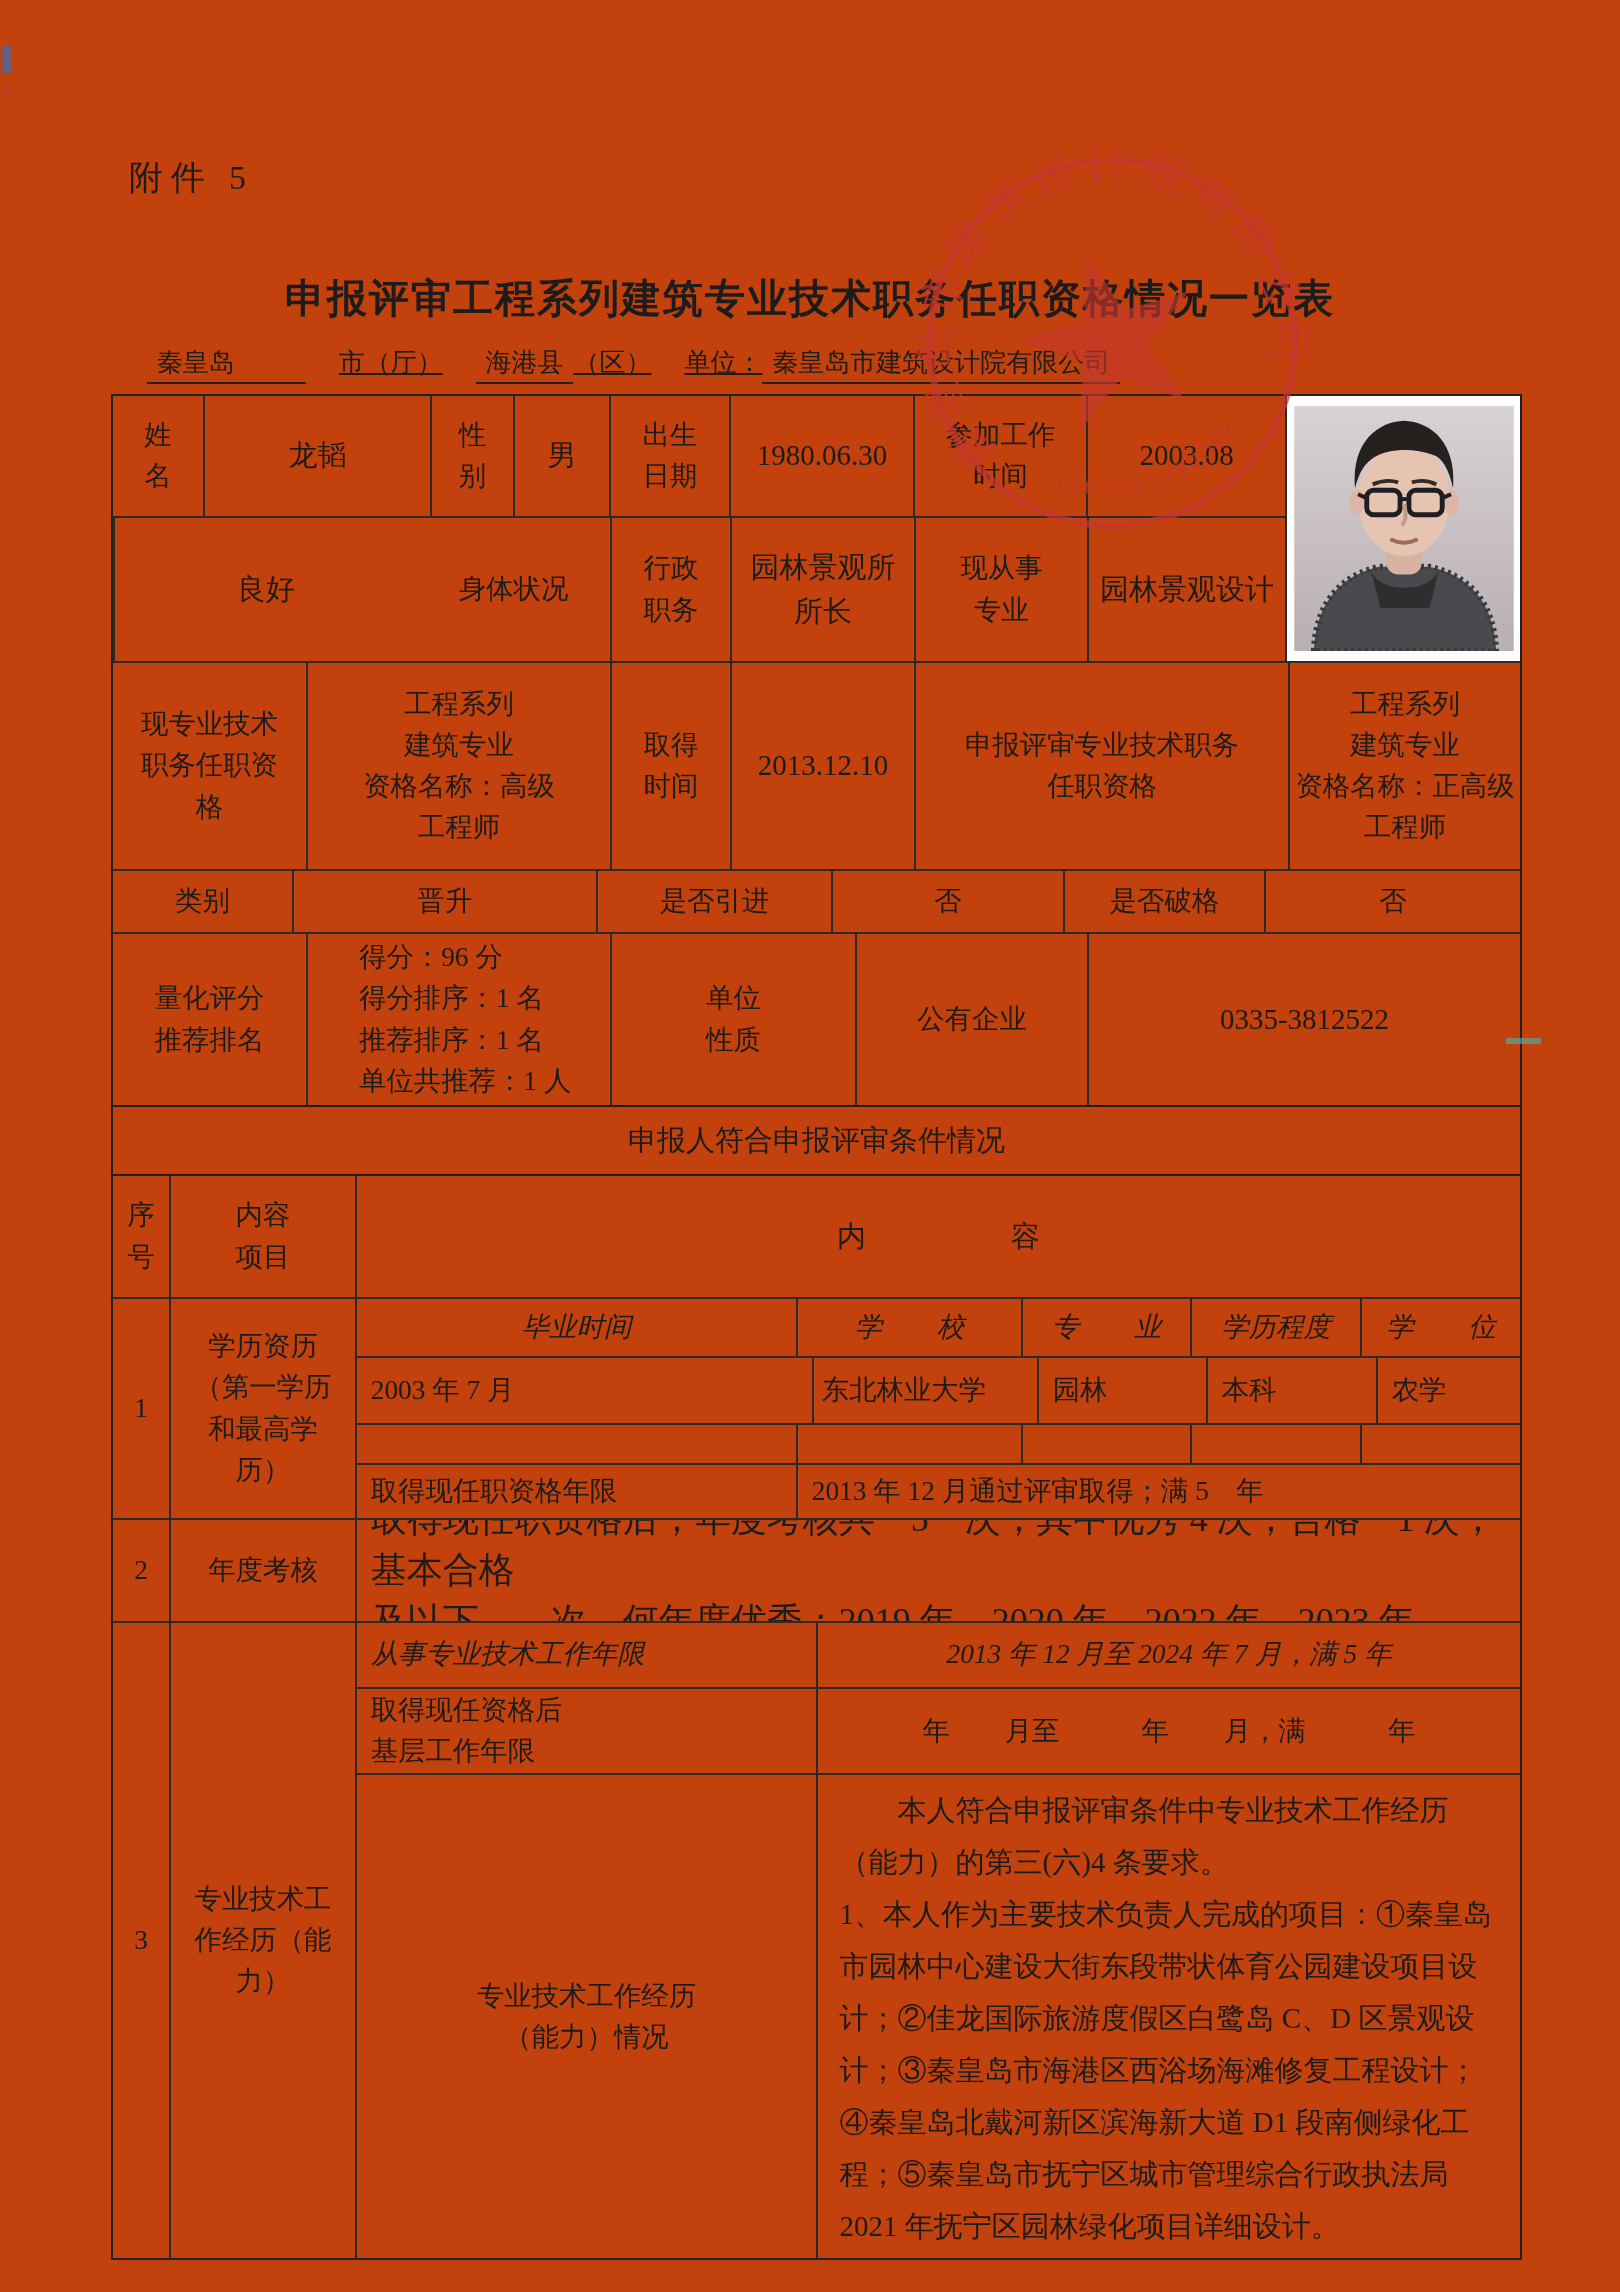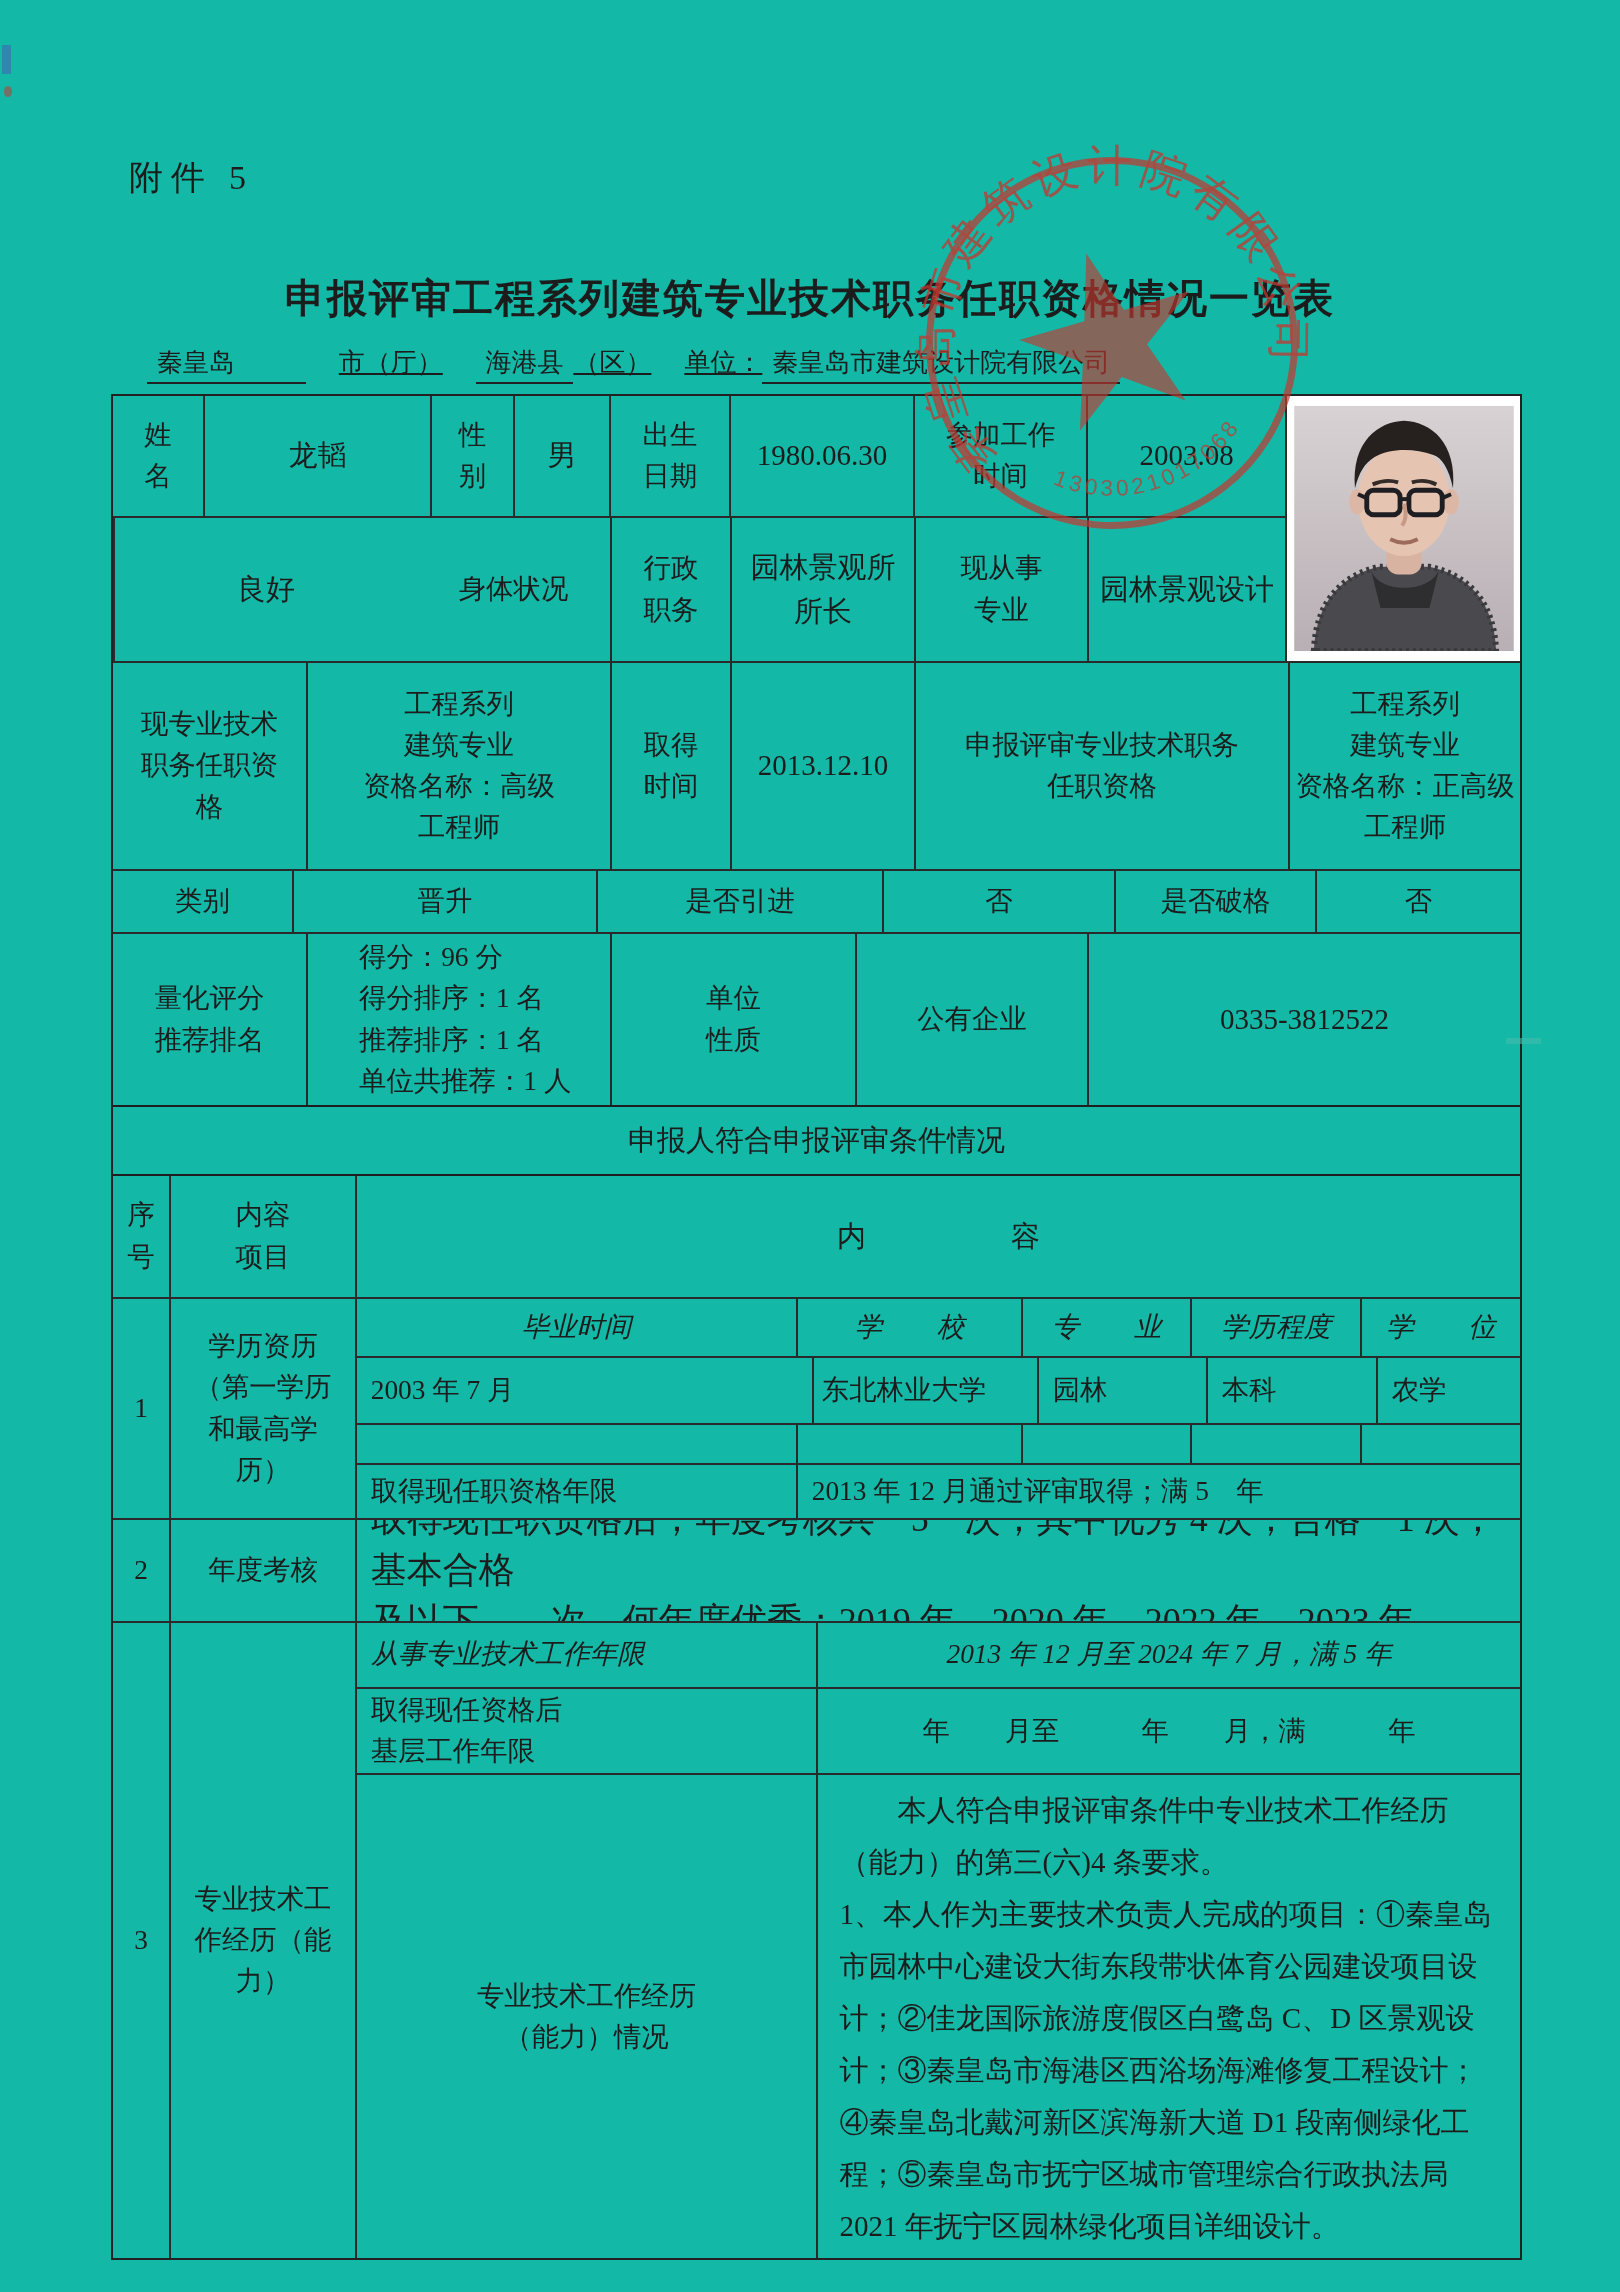--- a/index.html
+++ b/index.html
@@ -1,16 +1,16 @@
 <!DOCTYPE html>
 <html><head>
 <meta charset="utf-8">
 <style>
   html,body{margin:0;padding:0;background:#e8e8e8;}
-  .page{position:relative;width:1620px;height:2293px;background:#14b8a6;overflow:hidden;
+  .page{position:relative;width:1620px;height:2293px;background:#c2410c;overflow:hidden;
         font-family:"Liberation Serif", serif;color:#1c1c1c;}
   .attachment{position:absolute;left:129px;top:155px;font-size:34px;letter-spacing:7.8px;}
   .doc-title{position:absolute;left:0;top:271px;width:100%;text-align:center;
         font-family:"Liberation Sans", sans-serif;font-weight:700;font-size:40px;letter-spacing:2px;}
   .subtitle{position:absolute;left:147px;top:345px;font-size:26px;white-space:nowrap;text-decoration:underline;}
   .subtitle .u{display:inline-block;border-bottom:2.5px solid #222;padding:0 9.8px 2px;}
   .subtitle .u.wide{padding-right:71px;}
   .subtitle .gap{display:inline-block;width:33px;}
 
   .sheet{position:absolute;left:111px;top:394px;width:1411px;border:2.9px solid #222;
@@ -163,21 +163,21 @@
 任职资格</div>
       <div class="cell fill">工程系列
 建筑专业
 资格名称：正高级
 工程师</div>
     </div>
 
     <div class="row" style="height:63px">
       <div class="cell fc" style="width:179px">类别</div>
       <div class="cell" style="width:304px">晋升</div>
-      <div class="cell" style="width:286px">是否引进</div>
+      <div class="cell" style="width:235px">是否引进</div>
       <div class="cell" style="width:232px">否</div>
       <div class="cell" style="width:201px">是否破格</div>
       <div class="cell fill">否</div>
     </div>
 
     <div class="row" style="height:173px">
       <div class="cell fc" style="width:193px">量化评分
 推荐排名</div>
       <div class="cell left" style="width:304px;padding-left:51px">得分：96 分
 得分排序：1 名

